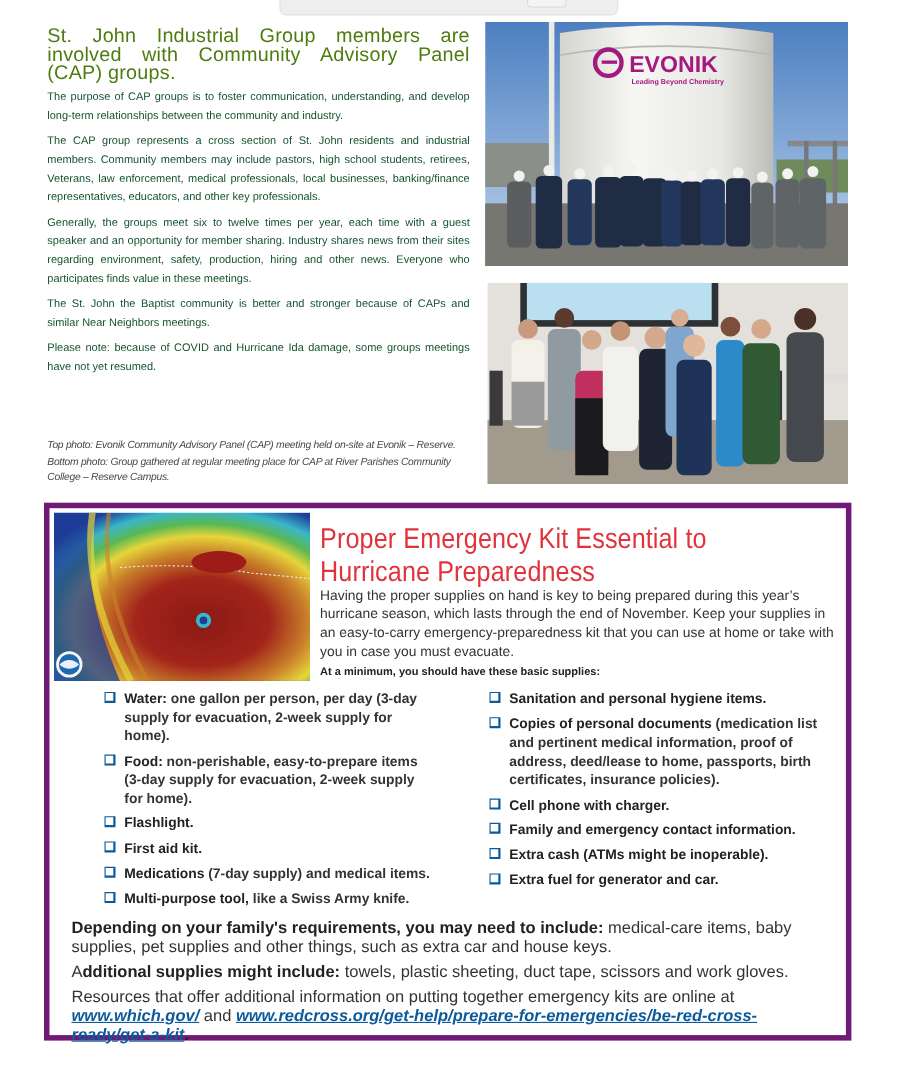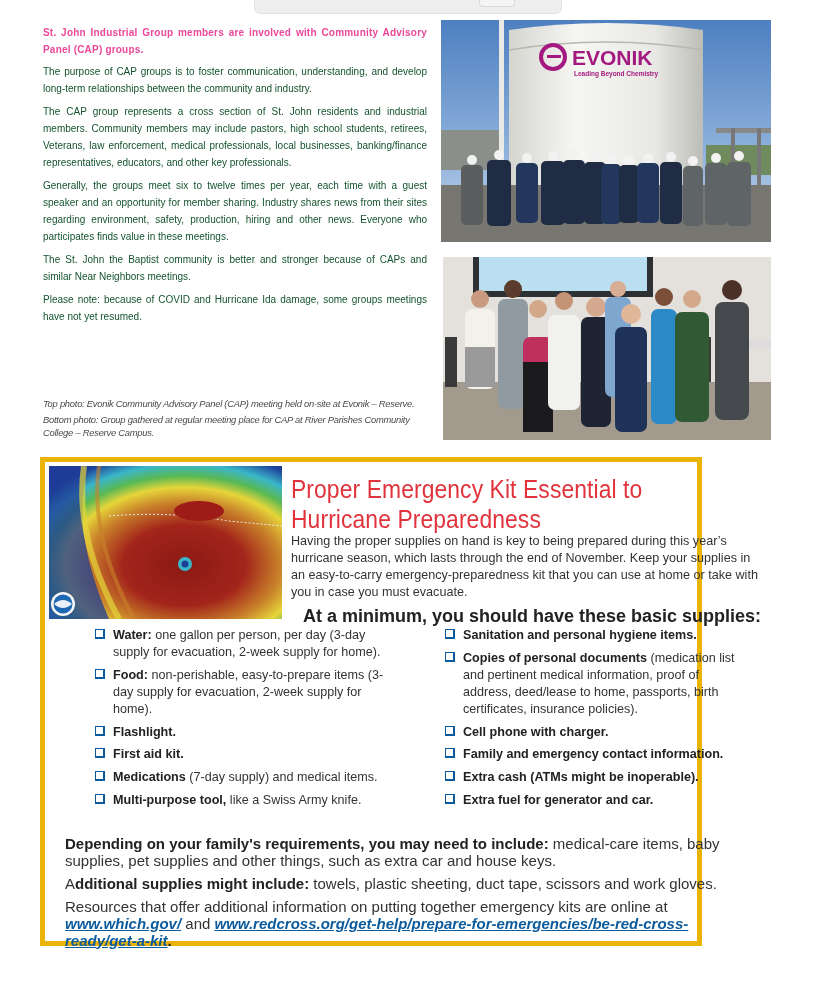--- a/index.html
+++ b/index.html
@@ -11,63 +11,63 @@
     background: #eeeeee; border: 1px solid #e2e2e2; border-radius: 0 0 6px 6px;
   }
   .toolbar-strip .tb-btn {
     position: absolute; left: 224px; top: 0; width: 36px; height: 12px;
     background: #f4f4f4; border: 1px solid #d8d8d8; border-top: none; border-radius: 0 0 4px 4px;
   }
 
   
   .cap-article { position: absolute; left: 43px; top: 24px; width: 384px; }
   .cap-headline {
-    font-weight: bold; color: #ec4899; font-size: 10px; line-height: 17px;
+    font-weight: normal; color: #4d7c0f; font-size: 18px; line-height: 17px;
     text-align: justify; text-align-last: left; letter-spacing: 0.2px; margin-bottom: 6px;
   }
   .cap-para {
     font-size: 10px; line-height: 16.9px; text-align: justify; color: #14532d;
     margin-bottom: 6.3px;
   }
   .cap-captions { position: absolute; left: 43px; top: 397px; width: 384px; }
   .cap-caption {
     font-style: italic; font-size: 9.4px; line-height: 13px; color: #4a4a4a;
     margin-bottom: 3px; letter-spacing: -0.25px;
   }
 
   .photo { position: absolute; overflow: hidden; }
   .photo-top { left: 441px; top: 20px; width: 330px; height: 222px; }
   .photo-bottom { left: 443px; top: 257px; width: 328px; height: 183px; }
 
   
   .kit-box {
-    position: absolute; left: 40px; top: 457px; width: 662px; height: 489px;
-    border: 5px solid #eab308; background: #fff;
+    position: absolute; left: 40px; top: 457px; width: 734px; height: 489px;
+    border: 5px solid #701a75; background: #fff;
   }
   .hurricane-img { position: absolute; left: 4px; top: 4px; width: 233px; height: 153px; overflow: hidden; }
   .kit-title {
     position: absolute; left: 246px; top: 12px; width: 470px;
     color: #e1333c; font-size: 26px; line-height: 30px; font-weight: normal;
     transform: scaleX(0.88); transform-origin: left top; letter-spacing: 0.1px;
     font-family: "Liberation Sans", sans-serif;
   }
   .kit-intro {
     position: absolute; left: 246px; top: 71px; width: 470px;
     font-size: 12.6px; line-height: 16.9px; color: #333;
   }
   .kit-subhead {
     position: absolute; left: 246px; top: 144px; width: 470px;
-    font-size: 18px; font-weight: bold; color: #222; text-align: right;
+    font-size: 10px; font-weight: bold; color: #222;
   }
   .kit-list { position: absolute; list-style: none; }
   .kit-list-left { left: 50px; top: 165px; width: 300px; }
   .kit-list-right { left: 400px; top: 165px; width: 300px; }
   .kit-item {
     position: relative; padding-left: 18px; font-size: 12.6px; line-height: 16.9px;
-    color: #333; margin-bottom: 6px;
+    color: #333; margin-bottom: 6px; font-weight: bold;
   }
   .kit-item .chk {
     position: absolute; left: 0; top: 2px; width: 10px; height: 10px;
     border: 1.5px solid #0a5a9c; border-right-width: 2.5px; border-bottom-width: 2.5px; background: #fff;
   }
   .kit-item b { color: #222; }
 
   .kit-footer { position: absolute; left: 20px; top: 374px; width: 690px; font-size: 15px; line-height: 16.9px; color: #333; }
   .kit-footer p { margin-bottom: 6px; }
   .kit-footer b { color: #222; }

